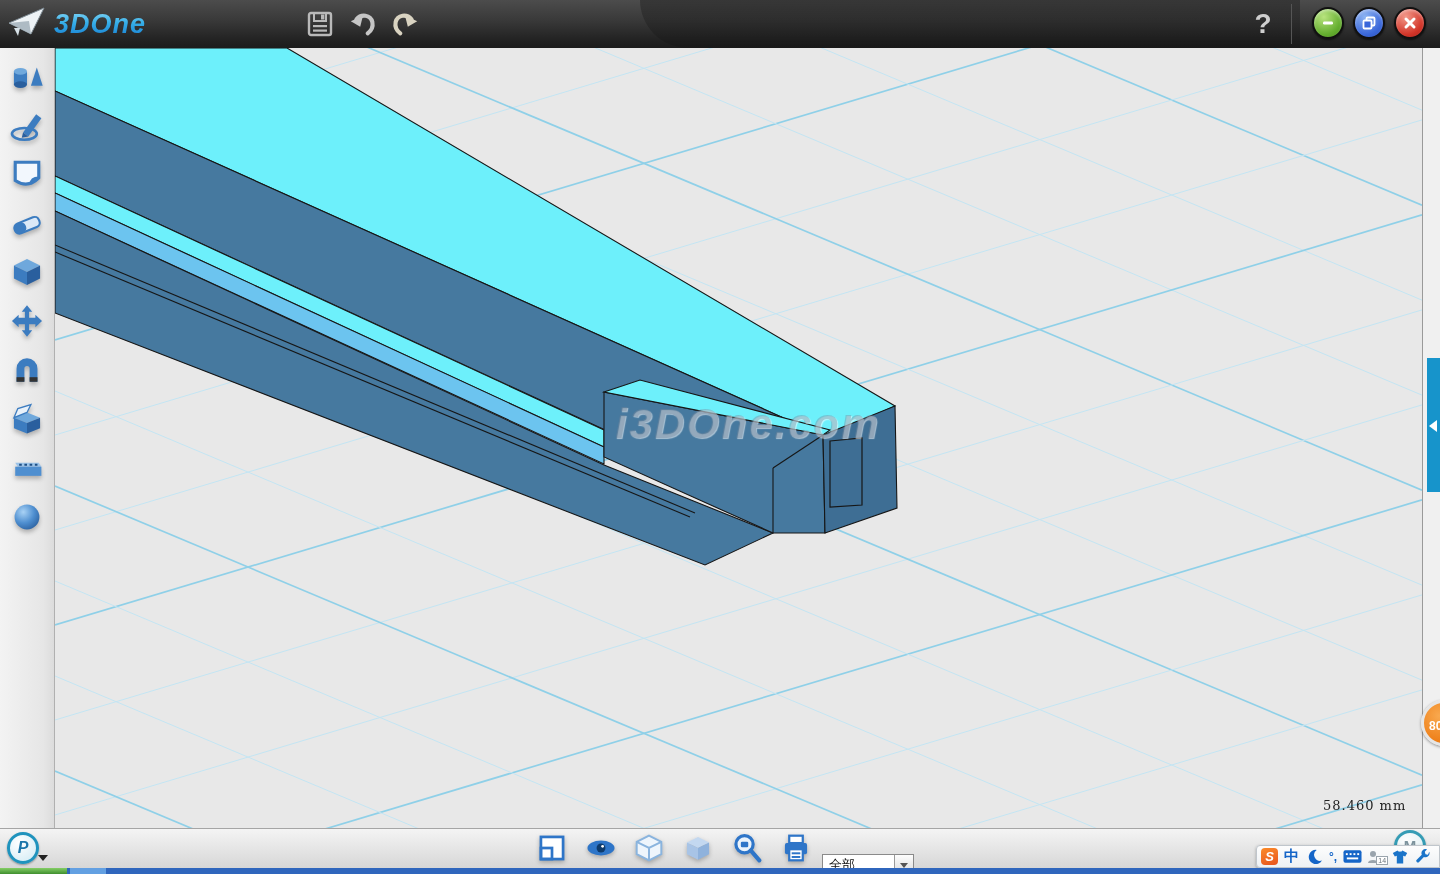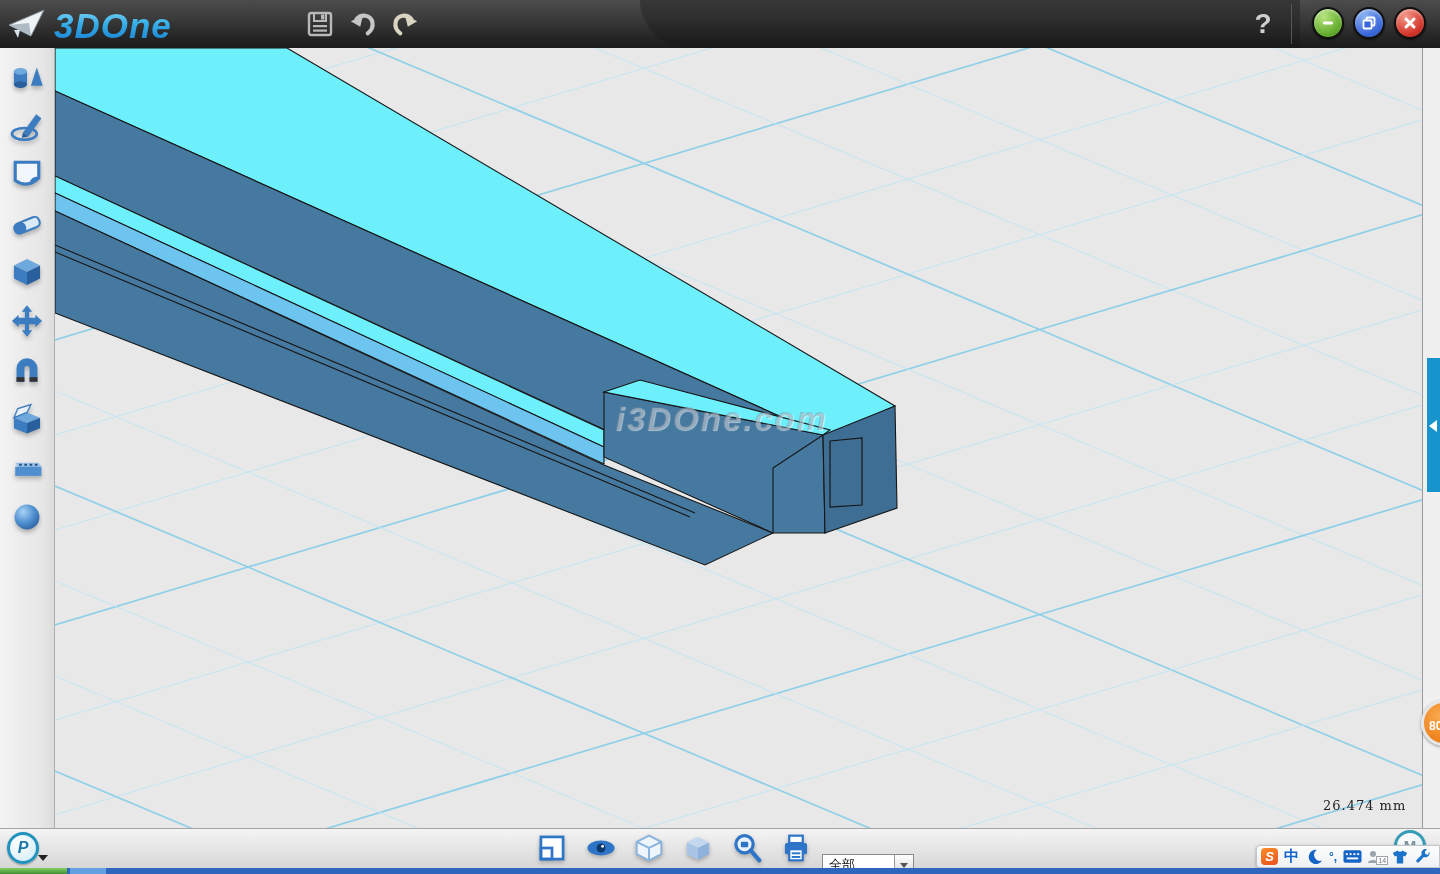--- a/index.html
+++ b/index.html
@@ -6,21 +6,21 @@
   .app{position:relative;width:1440px;height:874px;overflow:hidden;
        font-family:"Liberation Sans",sans-serif;background:#e8e8e8;}
 
   
   .titlebar{position:absolute;left:0;top:0;width:1440px;height:48px;
     background:linear-gradient(180deg,#4c4c4c 0%,#3a3a3a 40%,#242424 80%,#1c1c1c 100%);}
   .titlebar .plate{position:absolute;left:640px;top:0;width:660px;height:48px;
     background:linear-gradient(180deg,rgba(0,0,0,.28),rgba(0,0,0,.12));
     border-radius:0 0 0 70px;}
   .logo{position:absolute;left:8px;top:6px;display:flex;align-items:center;gap:8px;}
-  .brand{font-style:italic;font-weight:bold;font-size:35px;letter-spacing:1px;
+  .brand{font-style:italic;font-weight:bold;font-size:27px;letter-spacing:1px;
     background:linear-gradient(180deg,#8fdcf8 0%,#35aee8 45%,#1478cf 100%);
     -webkit-background-clip:text;background-clip:text;color:transparent;
     text-shadow:0 0 1px rgba(40,140,220,.0);}
   .tb-btn{position:absolute;top:7px;width:34px;height:34px;display:flex;
     align-items:center;justify-content:center;cursor:pointer;}
   .title{position:absolute;left:540px;top:0;width:360px;height:48px;line-height:48px;
     text-align:center;color:#e9e9e9;font-size:15px;}
   .help{position:absolute;right:162px;top:2px;width:30px;height:44px;line-height:44px;
     text-align:center;color:#cfcfcf;font-size:28px;font-weight:bold;cursor:pointer;}
   .tb-sep{position:absolute;right:148px;top:4px;width:1px;height:40px;background:#555;}
@@ -34,21 +34,21 @@
   
   .sidebar{position:absolute;left:0;top:48px;width:54px;height:780px;
     background:linear-gradient(90deg,#f3f3f3,#e6e6e6 80%,#dcdcdc);
     border-right:1px solid #b0b0b0;}
   .tool{position:absolute;left:10px;width:34px;height:34px;cursor:pointer;
     filter:drop-shadow(0 3px 2px rgba(0,0,0,.25));}
 
   
   .viewport{position:absolute;left:55px;top:48px;width:1367px;height:780px;
     background:#e8e8e8;overflow:hidden;}
-  .watermark{position:absolute;left:560px;top:352px;font-size:33px;font-weight:bold;
+  .watermark{position:absolute;left:560px;top:352px;font-size:42px;font-weight:bold;
     font-style:italic;letter-spacing:2px;color:rgba(110,130,150,.38);
     text-shadow:1px 1px 1px rgba(255,255,255,.55);pointer-events:none;}
   .measure{position:absolute;left:1268px;top:750px;font-family:"DejaVu Serif",serif;
     font-size:13px;color:#222;letter-spacing:1px;}
 
   
   .gutter{position:absolute;left:1422px;top:48px;width:18px;height:780px;
     background:#f0f0f0;border-left:1px solid #9a9a9a;}
   .sidetab{position:absolute;left:1427px;top:358px;width:13px;height:134px;
     background:#1794cb;cursor:pointer;}
@@ -300,21 +300,21 @@
         <polygon points="549,344 768,387 770,485 718,485 549,409" fill="#46799F" stroke="#161616" stroke-width="1.1"></polygon>
         <polygon points="549,344 585,332 775,382 768,387" fill="#6DF0FB" stroke="#161616" stroke-width="1.1"></polygon>
         <polygon points="768,387 840,358 842,460 770,485" fill="#3E6E94" stroke="#161616" stroke-width="1.1"></polygon>
         <line x1="0" y1="197" x2="640" y2="465" stroke="#161616" stroke-width="1.1"></line>
         <line x1="0" y1="204" x2="635" y2="469" stroke="#161616" stroke-width="1.1"></line>
         <line x1="718" y1="420" x2="718" y2="485" stroke="#161616" stroke-width="1.1"></line>
         <line x1="718" y1="420" x2="768" y2="387" stroke="#161616" stroke-width="1.1"></line>
         <polygon points="775,393 807,390 807,457 775,459" fill="none" stroke="#161616" stroke-width="1.2"></polygon>
       </svg>
     <div class="watermark">i3DOne.com</div>
-    <div class="measure">26.474 mm</div>
+    <div class="measure">58.460 mm</div>
   </div>
 
   <div class="gutter"></div>
   <div class="sidetab">
     <i class="arr"></i>
   </div>
   <div class="promo">80</div>
 
   <div class="bottombar">
     <div class="pbadge">P</div>

